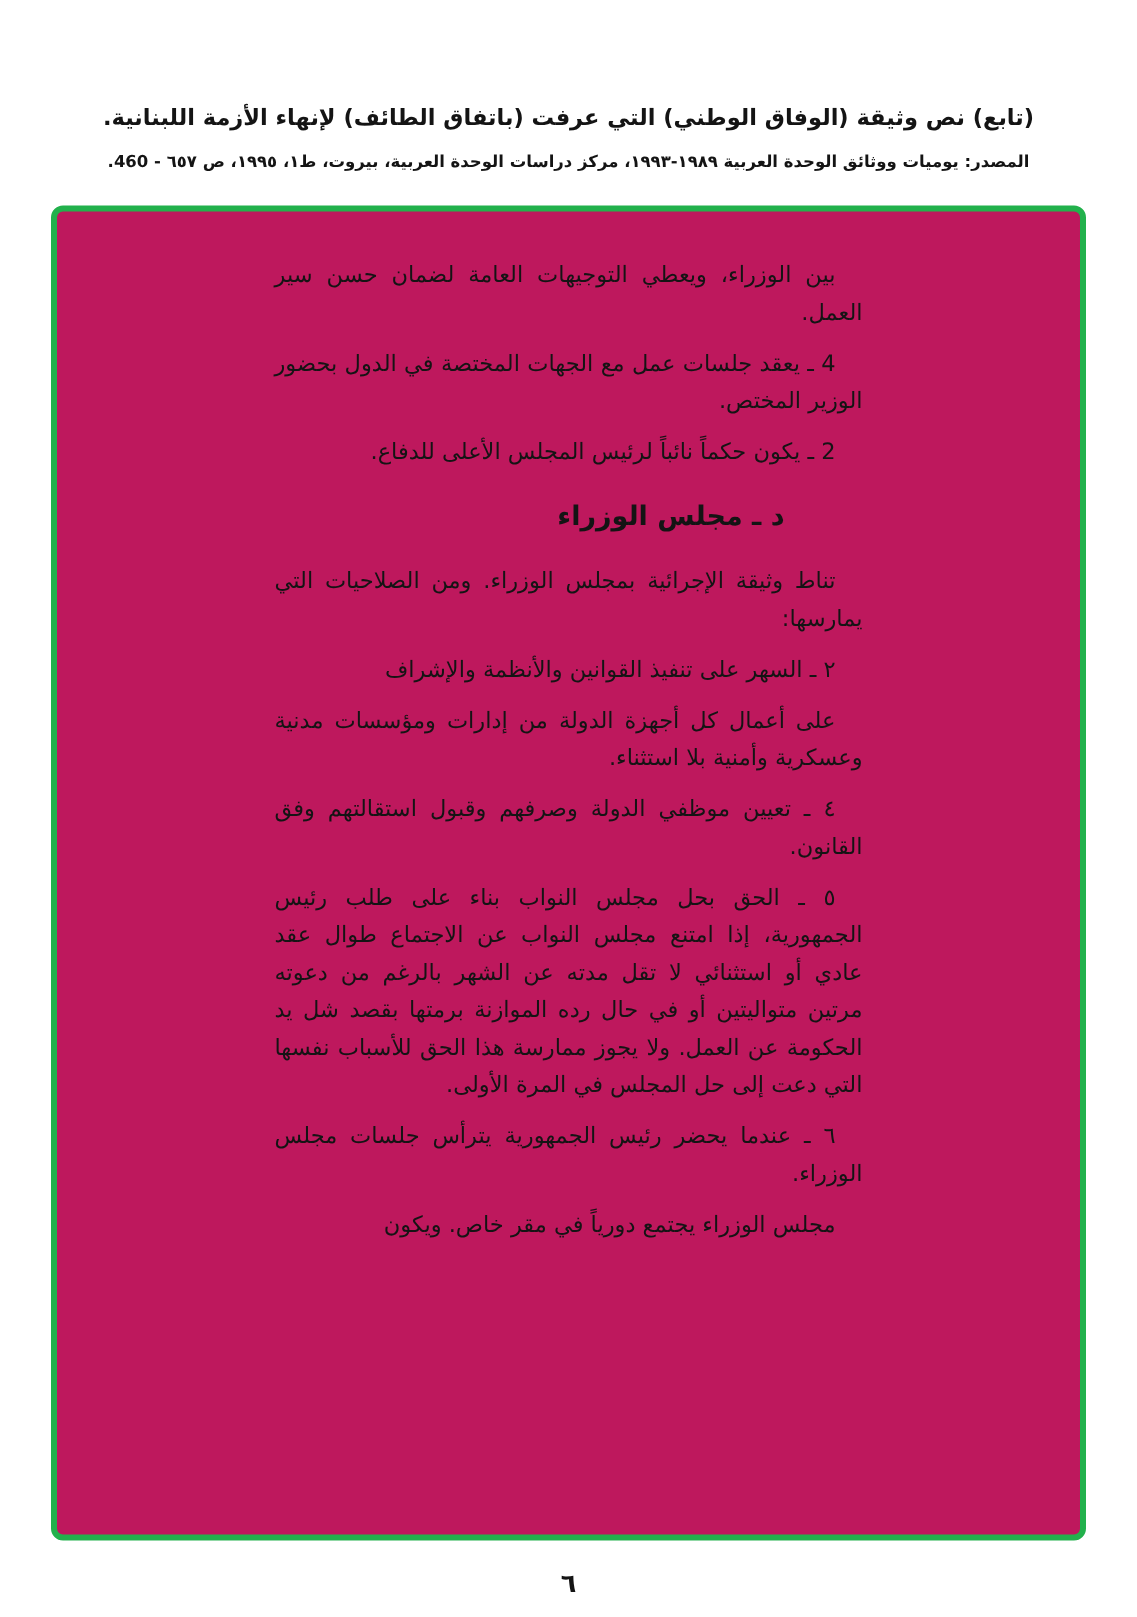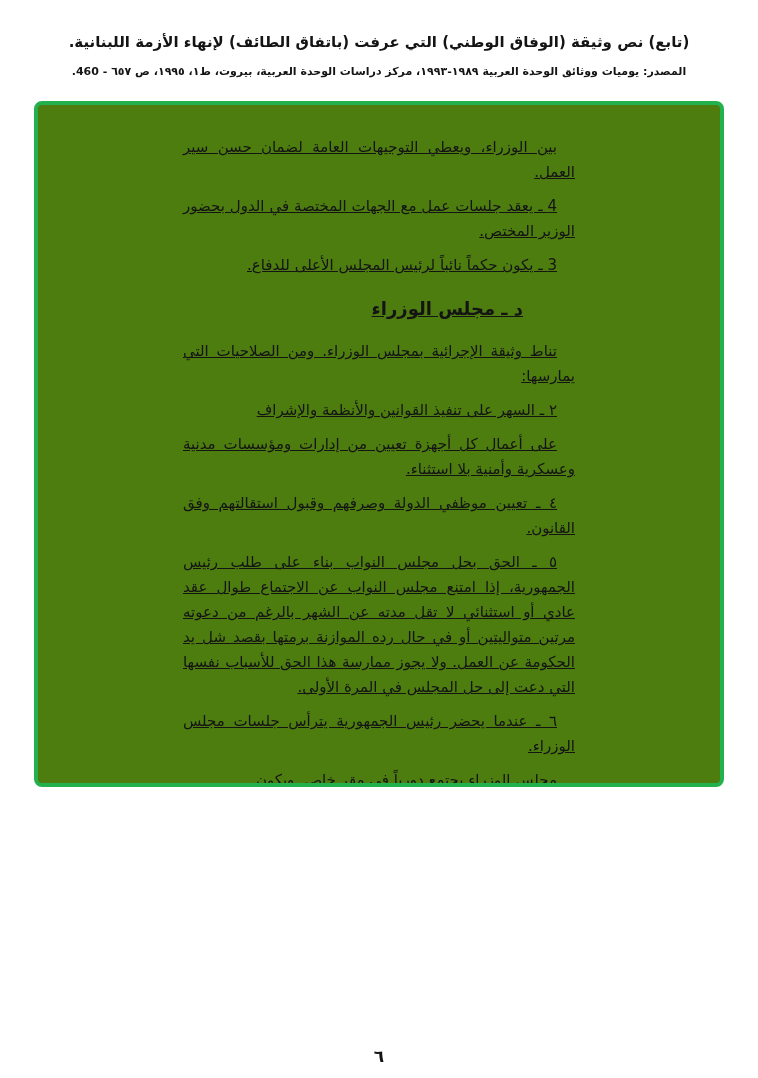--- a/index.html
+++ b/index.html
@@ -9,43 +9,42 @@
     height: 1078px;
     background: #ffffff;
     color: #141414;
     font-family: "DejaVu Sans", sans-serif;
     position: relative;
     overflow: hidden;
   }
   .doc-header {
     direction: rtl;
     text-align: center;
-    padding-top: 32px;
+    padding-top: 68px;
   }
   .doc-title {
     font-size: 15px;
     font-weight: bold;
     margin: 0 24px;
     line-height: 1.4;
   }
   .doc-source {
     font-size: 11px;
     font-weight: bold;
     margin: 11px 20px 0;
     line-height: 1.4;
   }
   .green-frame {
     margin: 22px auto 0;
     width: 690px;
-    height: 686px;
+    height: 890px;
     border: 4px solid var(--border-green, #22b14c);
     border-radius: 8px;
-    background: #4d7c0f;
+    background: #be185d;
     overflow: hidden;
-    text-decoration: underline;
   }
   .text-column {
     width: 392px;
     margin: 30px auto 0;
     direction: rtl;
     text-align: justify;
     font-size: 15px;
     line-height: 25px;
   }
   .para {
@@ -76,27 +75,27 @@
   <header class="doc-header">
     <h1 class="doc-title">(تابع) نص وثيقة (الوفاق الوطني) التي عرفت (باتفاق الطائف) لإنهاء الأزمة اللبنانية.</h1>
     <p class="doc-source">المصدر: يوميات ووثائق الوحدة العربية ١٩٨٩-١٩٩٣، مركز دراسات الوحدة العربية، بيروت، ط١، ١٩٩٥، ص ٦٥٧ - 460.</p>
   </header>
 
   <div class="green-frame">
     <div class="text-column">
 
       <p class="para">بين الوزراء، ويعطي التوجيهات العامة لضمان حسن سير العمل.</p>
       <p class="para">4 ـ يعقد جلسات عمل مع الجهات المختصة في الدول بحضور الوزير المختص.</p>
-      <p class="para">3 ـ يكون حكماً نائباً لرئيس المجلس الأعلى للدفاع.</p>
+      <p class="para">2 ـ يكون حكماً نائباً لرئيس المجلس الأعلى للدفاع.</p>
 
       <h2 class="section-heading">د ـ مجلس الوزراء</h2>
 
       <p class="para">تناط وثيقة الإجرائية بمجلس الوزراء. ومن الصلاحيات التي يمارسها:</p>
       <p class="para">٢ ـ السهر على تنفيذ القوانين والأنظمة والإشراف</p>
-      <p class="para">على أعمال كل أجهزة تعيين من إدارات ومؤسسات مدنية وعسكرية وأمنية بلا استثناء.</p>
+      <p class="para">على أعمال كل أجهزة الدولة من إدارات ومؤسسات مدنية وعسكرية وأمنية بلا استثناء.</p>
       <p class="para">٤ ـ تعيين موظفي الدولة وصرفهم وقبول استقالتهم وفق القانون.</p>
       <p class="para">٥ ـ الحق بحل مجلس النواب بناء على طلب رئيس الجمهورية، إذا امتنع مجلس النواب عن الاجتماع طوال عقد عادي أو استثنائي لا تقل مدته عن الشهر بالرغم من دعوته مرتين متواليتين أو في حال رده الموازنة برمتها بقصد شل يد الحكومة عن العمل. ولا يجوز ممارسة هذا الحق للأسباب نفسها التي دعت إلى حل المجلس في المرة الأولى.</p>
       <p class="para">٦ ـ عندما يحضر رئيس الجمهورية يترأس جلسات مجلس الوزراء.</p>
       <p class="para">مجلس الوزراء يجتمع دورياً في مقر خاص. ويكون</p>
 
     </div>
   </div>
 
   <div class="page-number">٦</div>
 

